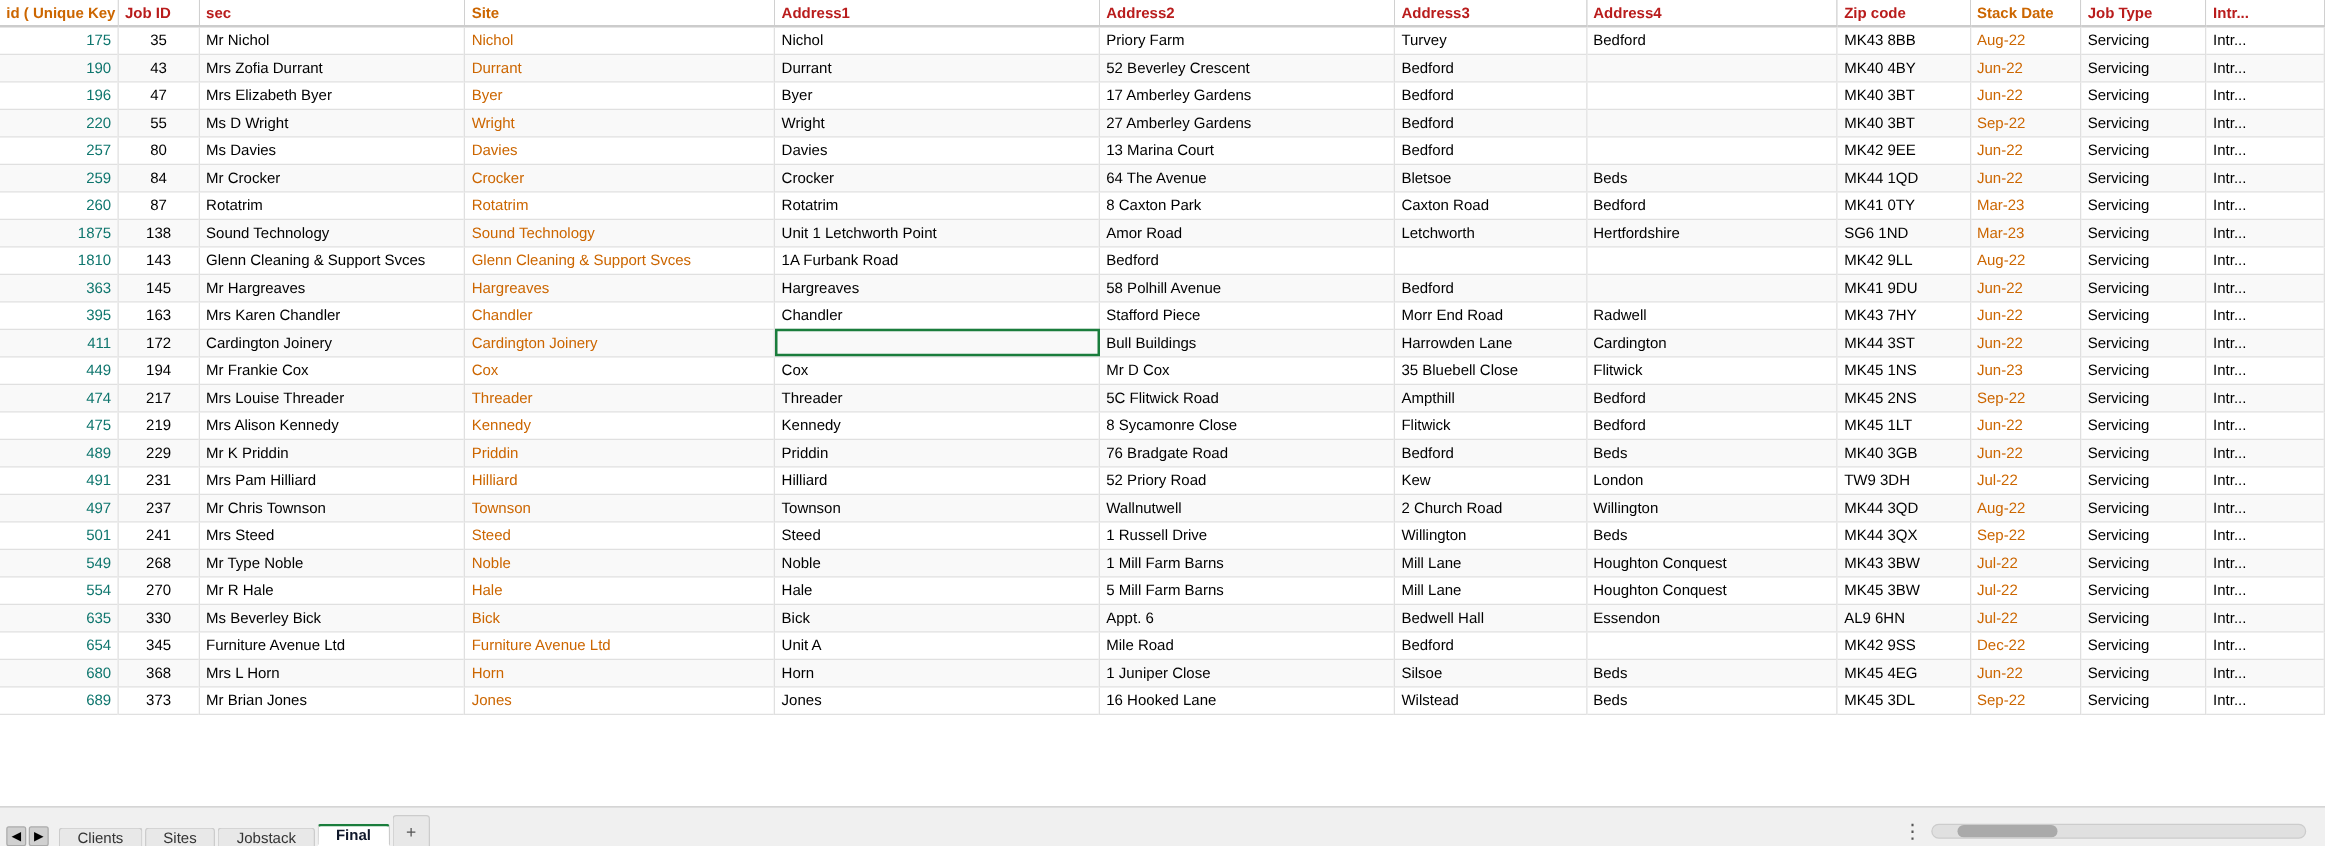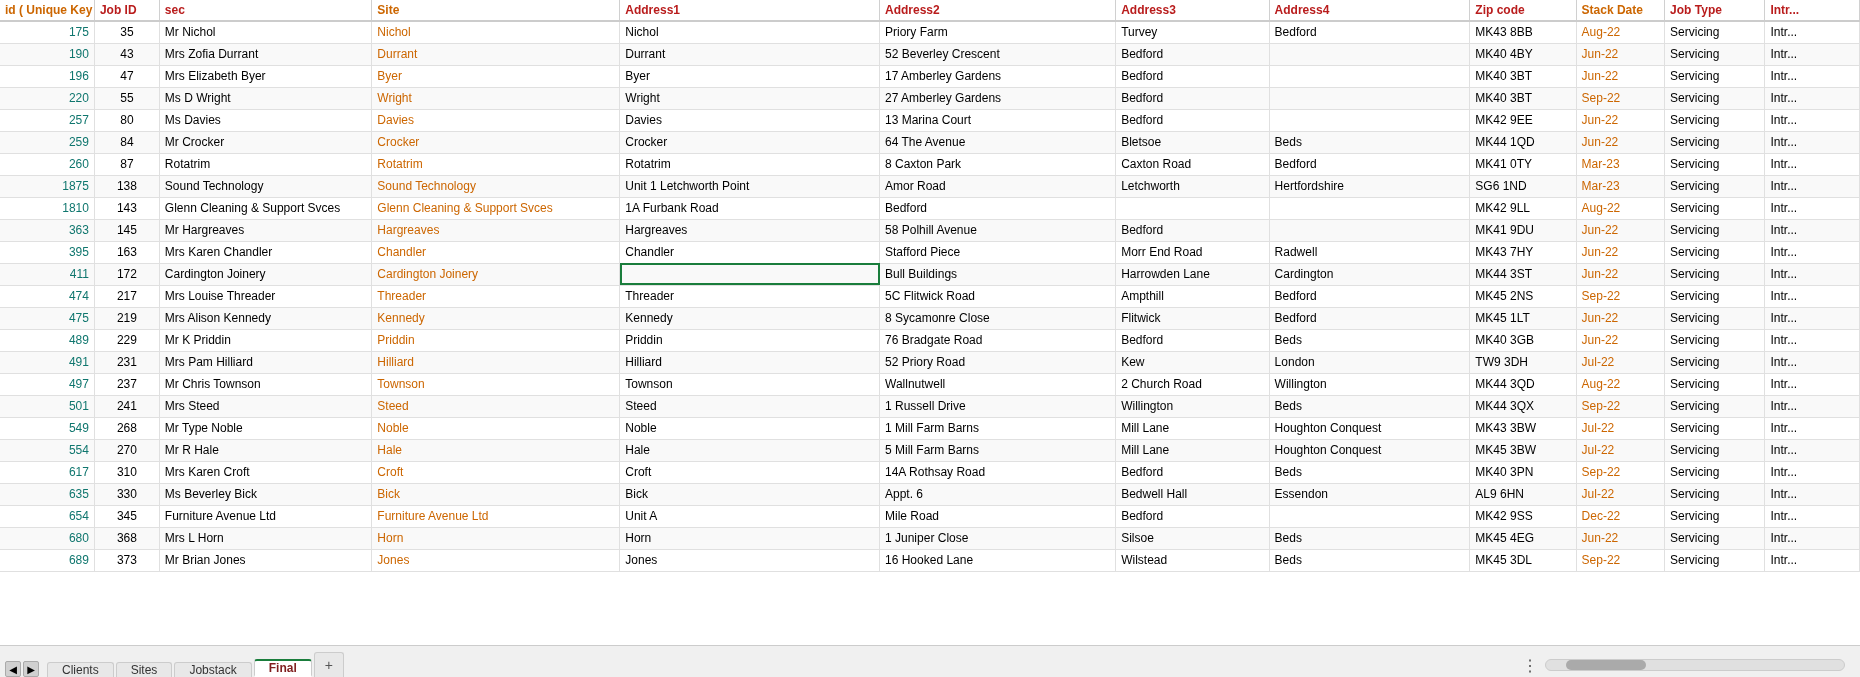--- a/index.html
+++ b/index.html
@@ -129,21 +129,21 @@
       cursor: pointer;
       font-size: 12px;
       color: #333333;
       border-radius: 3px 3px 0 0;
       margin-right: 2px;
     }
 
     .tab.active {
       background: #ffffff;
       border-bottom: 2px solid #ffffff;
-      color: #7f1d1d;
+      color: #0f172a;
       font-weight: bold;
       border-top: 2px solid #1a7d3c;
     }
 
     .tab-add {
       padding: 4px 10px;
       border: 1px solid #cccccc;
       border-bottom: none;
       background: #e8e8e8;
       cursor: pointer;
@@ -400,20 +400,34 @@
             <td class="selected-cell"></td>
             <td>Bull Buildings</td>
             <td>Harrowden Lane</td>
             <td>Cardington</td>
             <td>MK44 3ST</td>
             <td class="stack-date">Jun-22</td>
             <td>Servicing</td>
             <td>Intr...</td>
           </tr>
           <tr>
+            <td class="key-col">449</td>
+            <td class="number-col">194</td>
+            <td>Mr Frankie Cox</td>
+            <td class="orange-link">Cox</td>
+            <td>Cox</td>
+            <td>Mr D Cox</td>
+            <td>35 Bluebell Close</td>
+            <td>Flitwick</td>
+            <td>MK45 1NS</td>
+            <td class="stack-date">Jun-23</td>
+            <td>Servicing</td>
+            <td>Intr...</td>
+          </tr>
+          <tr>
             <td class="key-col">474</td>
             <td class="number-col">217</td>
             <td>Mrs Louise Threader</td>
             <td class="orange-link">Threader</td>
             <td>Threader</td>
             <td>5C Flitwick Road</td>
             <td>Ampthill</td>
             <td>Bedford</td>
             <td>MK45 2NS</td>
             <td class="stack-date">Sep-22</td>
@@ -508,34 +522,20 @@
             <td class="key-col">554</td>
             <td class="number-col">270</td>
             <td>Mr R Hale</td>
             <td class="orange-link">Hale</td>
             <td>Hale</td>
             <td>5 Mill Farm Barns</td>
             <td>Mill Lane</td>
             <td>Houghton Conquest</td>
             <td>MK45 3BW</td>
             <td class="stack-date">Jul-22</td>
-            <td>Servicing</td>
-            <td>Intr...</td>
-          </tr>
-          <tr>
-            <td class="key-col">617</td>
-            <td class="number-col">310</td>
-            <td>Mrs Karen Croft</td>
-            <td class="orange-link">Croft</td>
-            <td>Croft</td>
-            <td>14A Rothsay Road</td>
-            <td>Bedford</td>
-            <td>Beds</td>
-            <td>MK40 3PN</td>
-            <td class="stack-date">Sep-22</td>
             <td>Servicing</td>
             <td>Intr...</td>
           </tr>
           <tr>
             <td class="key-col">635</td>
             <td class="number-col">330</td>
             <td>Ms Beverley Bick</td>
             <td class="orange-link">Bick</td>
             <td>Bick</td>
             <td>Appt. 6</td>

